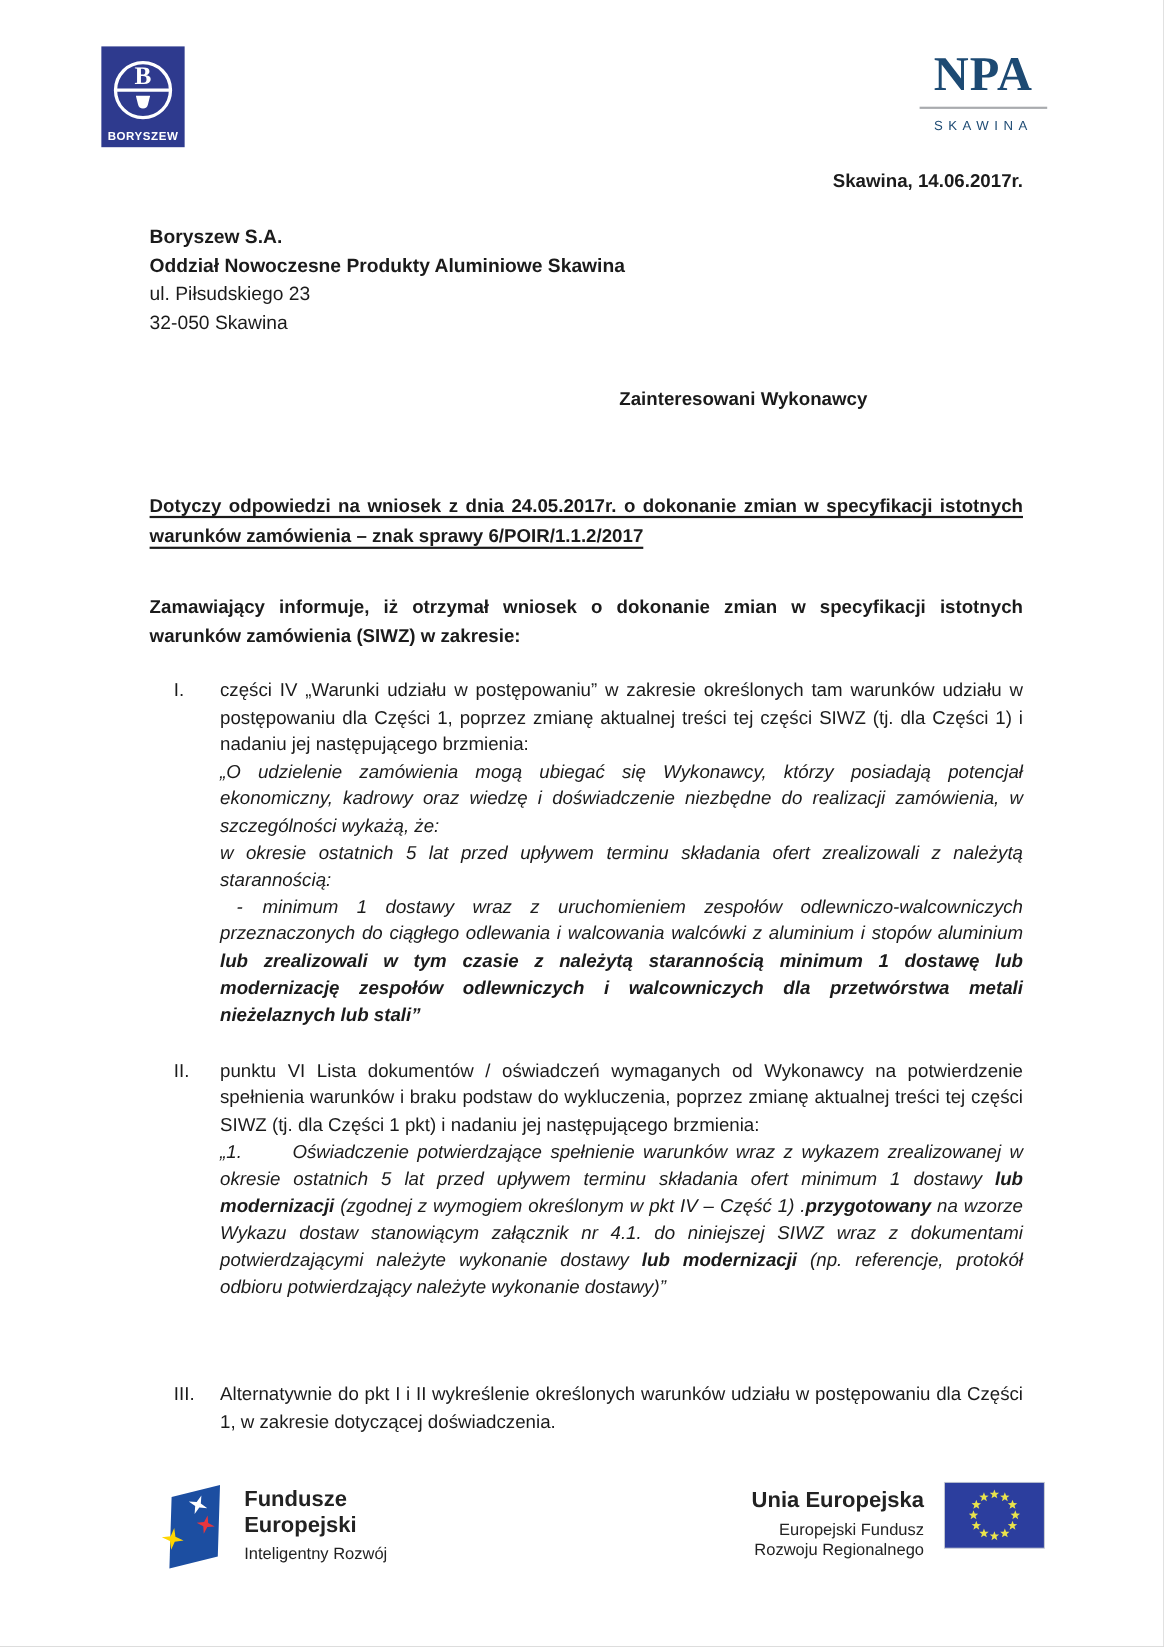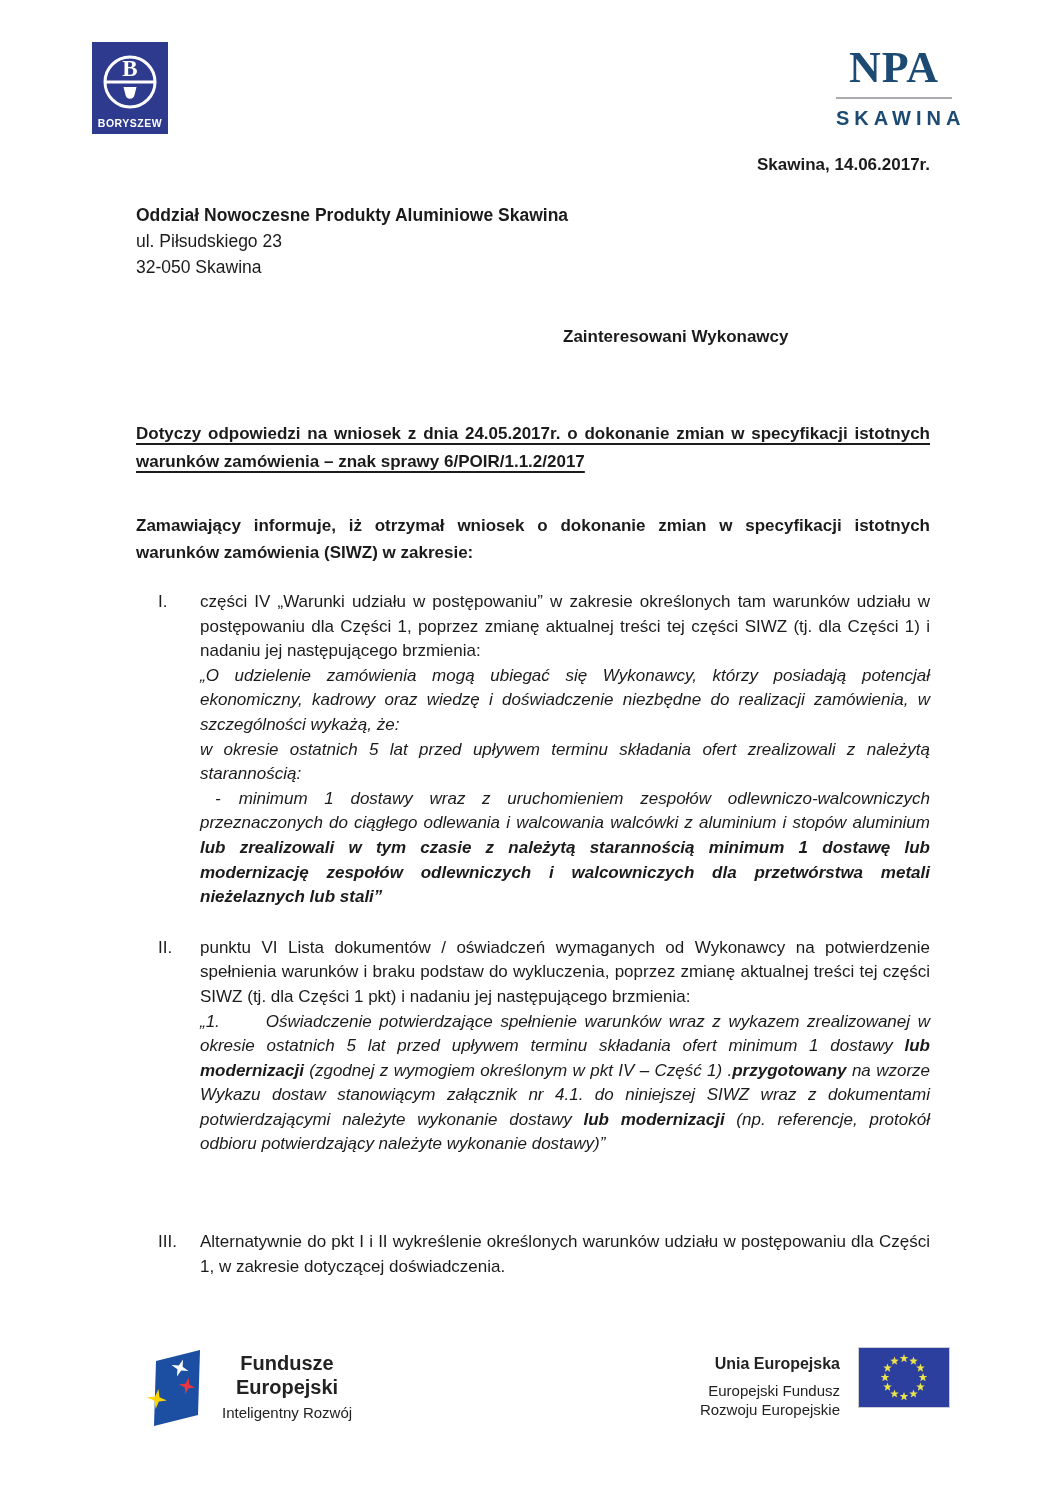--- a/index.html
+++ b/index.html
@@ -10,21 +10,21 @@
     font-family:"Liberation Sans","DejaVu Sans",sans-serif;
     color:#1b1b1b;font-size:17px;
   }
   
   .letterhead{display:flex;justify-content:space-between;align-items:flex-start;
     margin-left:-44px;margin-right:-22px;height:96px;}
   .npa{width:116px;text-align:center;margin-top:4px;}
   .npa-acronym{font-family:"Liberation Serif","DejaVu Serif",serif;font-weight:bold;
     font-size:44px;line-height:44px;color:#1d4a73;letter-spacing:1px;}
   .npa-rule{height:2px;background:#a9abae;margin:7px 0 8px 0;}
-  .npa-city{font-size:20px;font-weight:bold;color:#1d4a73;letter-spacing:5px;}
+  .npa-city{font-size:12px;font-weight:normal;color:#1d4a73;letter-spacing:5px;}
   .dateline{text-align:right;font-weight:bold;margin-top:16px;line-height:22px;}
   
   .recipient{margin-top:26px;line-height:26px;font-size:17.5px;}
   .recipient .b{font-weight:bold;}
   .salutation{margin-top:46px;line-height:22px;font-weight:bold;padding-left:427px;}
   
   .subject{margin-top:72px;font-weight:bold;text-align:justify;line-height:28px;
     text-decoration:underline;text-decoration-thickness:2px;text-underline-offset:4px;}
   .intro{margin-top:36px;font-weight:bold;text-align:justify;line-height:27px;}
   
@@ -35,27 +35,27 @@
   .numeral{width:64px;flex:0 0 64px;padding-left:22px;box-sizing:border-box;}
   .item-body{flex:1;}
   .item-body p{margin:0;text-align:justify;}
   .quote{font-style:italic;}
   .noj{text-align:left !important;}
   .dash-para{text-indent:15px;}
   .dash-gap{display:inline-block;width:18px;}
   
   .footer{margin-top:auto;display:flex;justify-content:space-between;
     align-items:flex-start;margin-right:-20px;padding-bottom:28px;}
-  .fe-block{display:flex;align-items:flex-start;margin-left:8px;text-align:center;}
+  .fe-block{display:flex;align-items:flex-start;margin-left:8px;}
   .fe-text{margin-left:16px;margin-top:4px;}
   .fe-l1,.fe-l2{font-size:20px;font-weight:bold;line-height:24px;color:#222;}
   .fe-l3{font-size:15px;margin-top:5px;color:#222;}
   .eu-block{display:flex;align-items:flex-start;}
   .eu-text{text-align:right;margin-right:18px;margin-top:4px;color:#222;}
-  .eu-l1{font-size:16px;font-weight:bold;line-height:26px;text-align:right;}
+  .eu-l1{font-size:20px;font-weight:bold;line-height:26px;text-align:right;}
   .eu-l2,.eu-l3{font-size:15px;font-weight:normal;line-height:19px;}
   .eu-l2{margin-top:4px;}
 </style>
 </head>
 <body>
 
 <div class="page">
 
   <div class="letterhead">
     <svg width="76" height="92" viewBox="0 0 76 92" aria-hidden="true">
@@ -69,20 +69,21 @@
     <div class="npa">
       <div class="npa-acronym">NPA</div>
       <div class="npa-rule"></div>
       <div class="npa-city">SKAWINA</div>
     </div>
   </div>
 
   <div class="dateline">Skawina, 14.06.2017r.</div>
 
   <div class="recipient">
+    <div class="b">Boryszew S.A.</div>
     <div class="b">Oddział Nowoczesne Produkty Aluminiowe Skawina</div>
     <div>ul. Piłsudskiego 23</div>
     <div>32-050 Skawina</div>
   </div>
 
   <div class="salutation">Zainteresowani Wykonawcy</div>
 
   <div class="subject">Dotyczy odpowiedzi na wniosek z dnia 24.05.2017r. o dokonanie zmian w specyfikacji istotnych warunków zamówienia – znak sprawy 6/POIR/1.1.2/2017</div>
 
   <div class="intro">Zamawiający informuje, iż otrzymał wniosek o dokonanie zmian w specyfikacji istotnych warunków zamówienia (SIWZ) w zakresie:</div>
@@ -129,21 +130,21 @@
         <div class="fe-l1">Fundusze</div>
         <div class="fe-l2">Europejski</div>
         <div class="fe-l3">Inteligentny Rozwój</div>
       </div>
     </div>
 
     <div class="eu-block">
       <div class="eu-text">
         <div class="eu-l1">Unia Europejska</div>
         <div class="eu-l2">Europejski Fundusz</div>
-        <div class="eu-l3">Rozwoju Europejskie</div>
+        <div class="eu-l3">Rozwoju Regionalnego</div>
       </div>
       <svg width="92" height="61" viewBox="0 0 92 61" aria-hidden="true">
         <defs>
           <path id="eustar" d="M0,-4.5 L1.12,-1.54 L4.28,-1.39 L1.81,0.59 L2.65,3.64 L0,1.9 L-2.65,3.64 L-1.81,0.59 L-4.28,-1.39 L-1.12,-1.54 Z"></path>
         </defs>
         <rect x="0.5" y="0.5" width="91" height="60" stroke="#c9cdd4" fill="#2c3e9e"></rect>
         <g fill="#e9e34c">
           <use href="#eustar" transform="translate(46,11.5)"></use>
           <use href="#eustar" transform="translate(55.5,14.05)"></use>
           <use href="#eustar" transform="translate(62.45,21)"></use>

